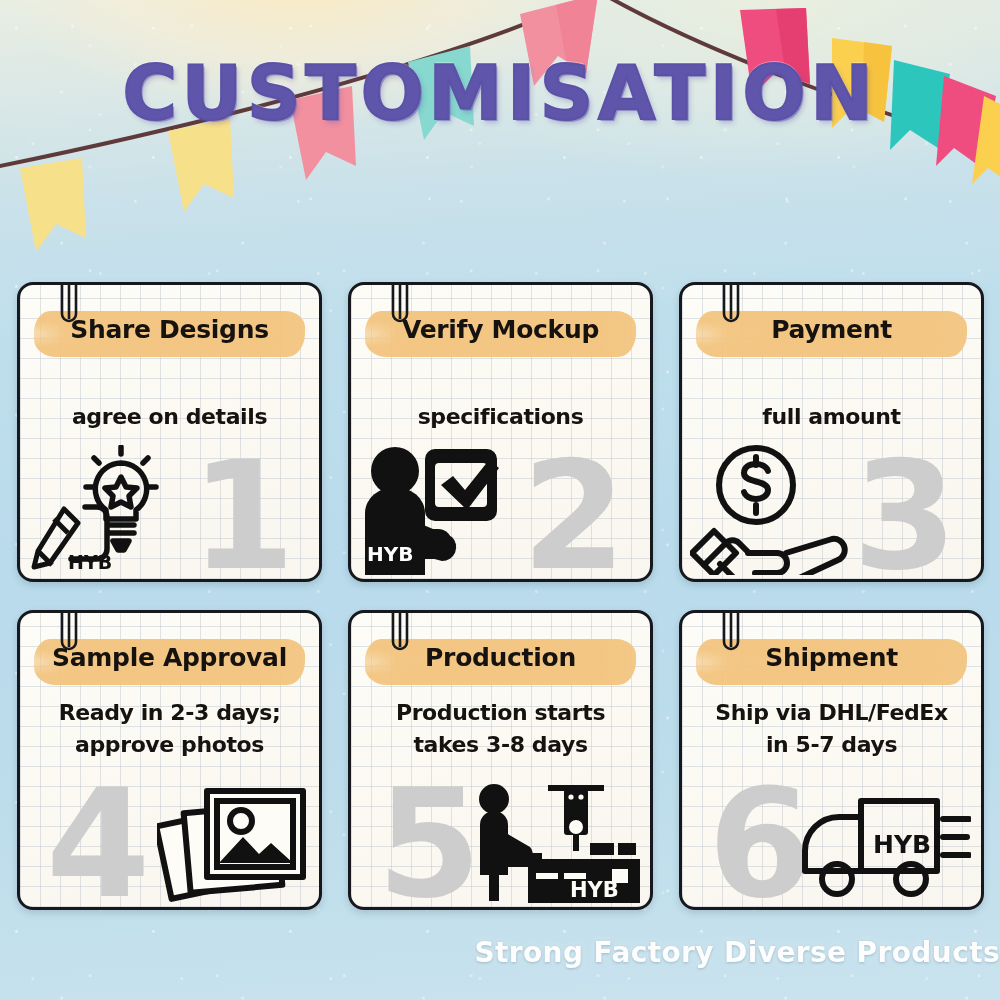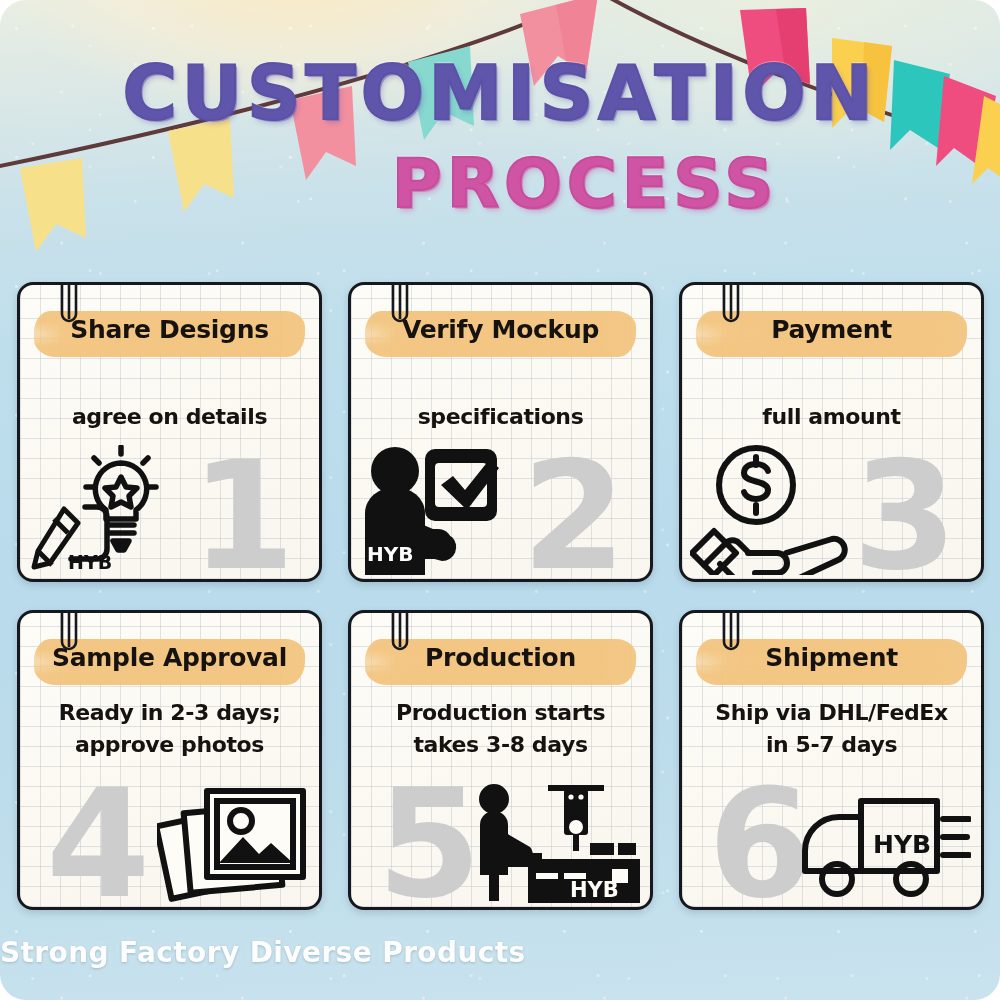--- a/index.html
+++ b/index.html
@@ -6,21 +6,20 @@
   body{
     width:1000px;height:1000px;overflow:hidden;
     font-family:"Liberation Sans", sans-serif;
   }
   #poster{
     position:relative;width:1000px;height:1000px;overflow:hidden;
     background:
       radial-gradient(ellipse 420px 230px at 30% -4%, rgba(252,233,190,.95) 0%, rgba(250,238,212,.55) 45%, rgba(236,240,235,0) 72%),
       radial-gradient(ellipse 520px 240px at 78% 0%, rgba(233,238,222,.9) 0%, rgba(226,236,228,.4) 50%, rgba(210,232,238,0) 78%),
       linear-gradient(177deg,#e9eee2 0%,#dbe8e6 9%,#c9e1ea 20%,#bedeec 34%,#b9dbeb 55%,#bcdceb 72%,#c2dfec 88%,#c9e3ee 100%);
-    border-radius: 26px;
   }
   
   #poster:before{
     content:"";position:absolute;inset:0;pointer-events:none;z-index:1;
     background-image:
       radial-gradient(circle at 12% 22%, rgba(255,255,255,.55) 0 1px, transparent 2px),
       radial-gradient(circle at 34% 61%, rgba(255,255,255,.45) 0 1px, transparent 2px),
       radial-gradient(circle at 61% 15%, rgba(255,255,255,.5) 0 1px, transparent 2px),
       radial-gradient(circle at 83% 47%, rgba(255,255,255,.45) 0 1px, transparent 2px),
       radial-gradient(circle at 22% 86%, rgba(255,255,255,.4) 0 1px, transparent 2px),
@@ -111,21 +110,21 @@
     font-size:150px;line-height:.95;color:#cdcdcd;
   }
   .num.right{right:24px;}
   .num.left{left:26px;}
   .icon{position:absolute;bottom:4px;z-index:3;}
   .icon.left{left:8px;}
   .icon.right{right:10px;}
 
   
   #footer{
-    position:absolute;z-index:6;left:0;width:1000px;top:936px;text-align:left;
+    position:absolute;z-index:6;left:0;width:1000px;top:936px;text-align:right;
     font-family:"DejaVu Sans", sans-serif;font-weight:bold;font-size:28px;
     color:#fdfdfd;letter-spacing:.4px;
     text-shadow:0 1px 3px rgba(110,150,170,.55), 0 0 10px rgba(255,255,255,.35);
   }
 </style>
 </head>
 <body>
 
 <div id="poster">
 
@@ -166,23 +165,20 @@
     <g>
       <polygon points="944,76 996,96 982,168 954,148 936,166" fill="#ef4d7f"></polygon>
     </g>
     <g>
       <polygon points="984,96 1032,120 1016,188 988,168 972,184" fill="#fbd04f"></polygon>
     </g>
   </svg>
 
   <div class="title-wrap" id="title1">
     <span class="bubble" id="t1txt">CUSTOMISATION</span>
-  </div>
-  <div class="title-wrap" id="title2">
-    <span class="bubble" id="t2txt">PROCESS</span>
   </div>
 
   <div id="grid">
 
     <div class="card">
       <svg class="clip" viewBox="0 0 24 74">
         <path d="M12,4 a7,7 0 0 1 7,7 v40 a7,7 0 0 1 -14,0 v-40 a7,7 0 0 1 7,-7 z M12,16 v40" fill="none" stroke="#16181d" stroke-width="2.6"></path>
       </svg>
       <div class="hl"></div>
       <div class="card-title">Share Designs</div>

